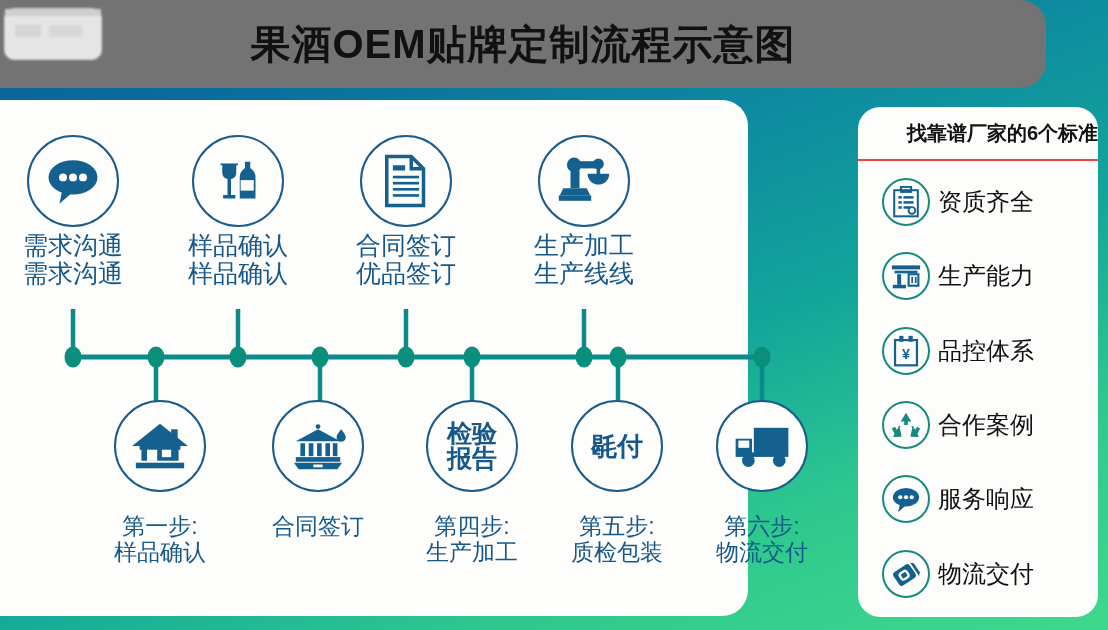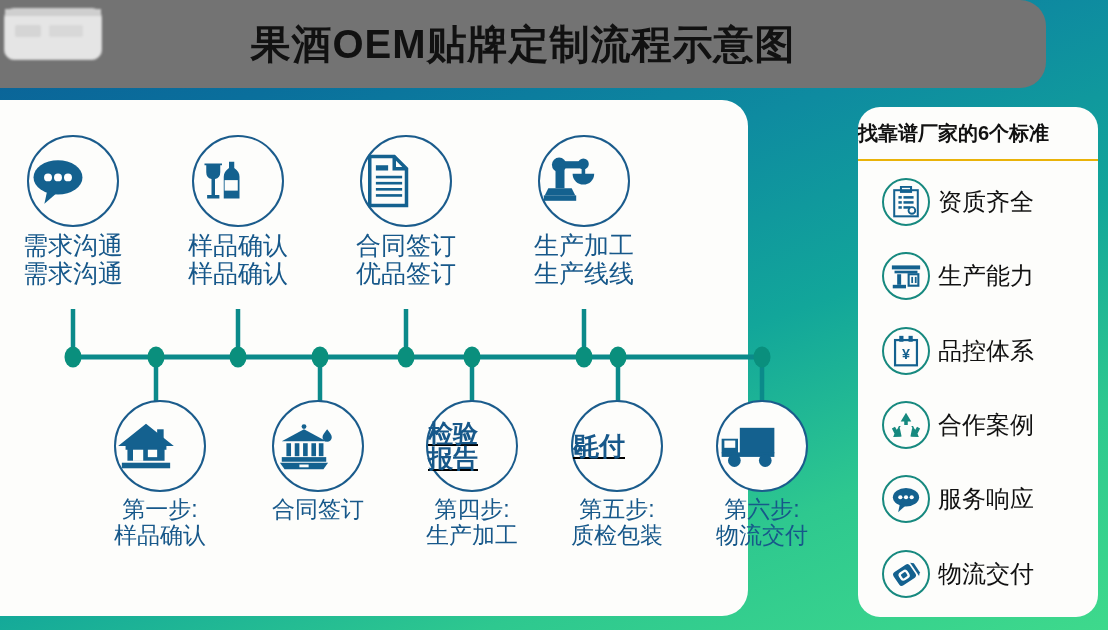--- a/index.html
+++ b/index.html
@@ -36,47 +36,46 @@
   }
 
   
   #timeline{position:absolute;left:0;top:0;width:836px;height:516px;pointer-events:none;}
 
   
   .step{position:absolute;text-align:center;}
   .circle{
     width:92px;height:92px;border-radius:50%;
     border:2.5px solid #1b5c8c;background:#fdfdfb;
-    margin:0 auto;display:flex;align-items:center;
+    margin:0 auto;display:flex;align-items:center;justify-content:center;
     box-sizing:border-box;
-    text-decoration:underline;
   }
   .circle svg{display:block;}
   .circ-text{
     font-size:25px;font-weight:bold;color:#17588a;line-height:1.02;
     letter-spacing:0px;
   }
   .circ-text.one{font-size:26px;}
   .labels{margin-top:6px;}
   .labels div{
     font-size:25px;color:#17588a;line-height:1.12;white-space:nowrap;font-weight:500;
   }
   .top-step .labels{margin-top:4px;}
-  .bot-step .labels{margin-top:5px;}
+  .bot-step .labels{margin-top:22px;}
   .bot-step .labels div{font-size:23px;}
 
   
   #sidebar{
     position:absolute;left:858px;top:107px;width:240px;height:510px;
     background:#fdfdfb;border-radius:22px;
     display:flex;flex-direction:column;overflow:hidden;
   }
   #sb-head{
-    height:52px;display:flex;align-items:center;justify-content:flex-start;
-    border-bottom:2px solid #eab308;flex:0 0 auto;
+    height:52px;display:flex;align-items:center;justify-content:flex-end;
+    border-bottom:2px solid #ef4444;flex:0 0 auto;
   }
   #sb-head span{font-size:20px;font-weight:bold;color:#111;white-space:nowrap;}
   #sb-list{flex:1 1 auto;display:flex;flex-direction:column;justify-content:space-around;padding:4px 0 6px 0;}
   .sb-item{display:flex;align-items:center;padding-left:24px;height:64px;}
   .sb-ic{
     width:48px;height:48px;border-radius:50%;border:2px solid #17897f;
     display:flex;align-items:center;justify-content:center;flex:0 0 auto;
     box-sizing:border-box;background:#fdfdfb;
   }
   .sb-lb{font-size:24px;color:#111;margin-left:8px;white-space:nowrap;}

